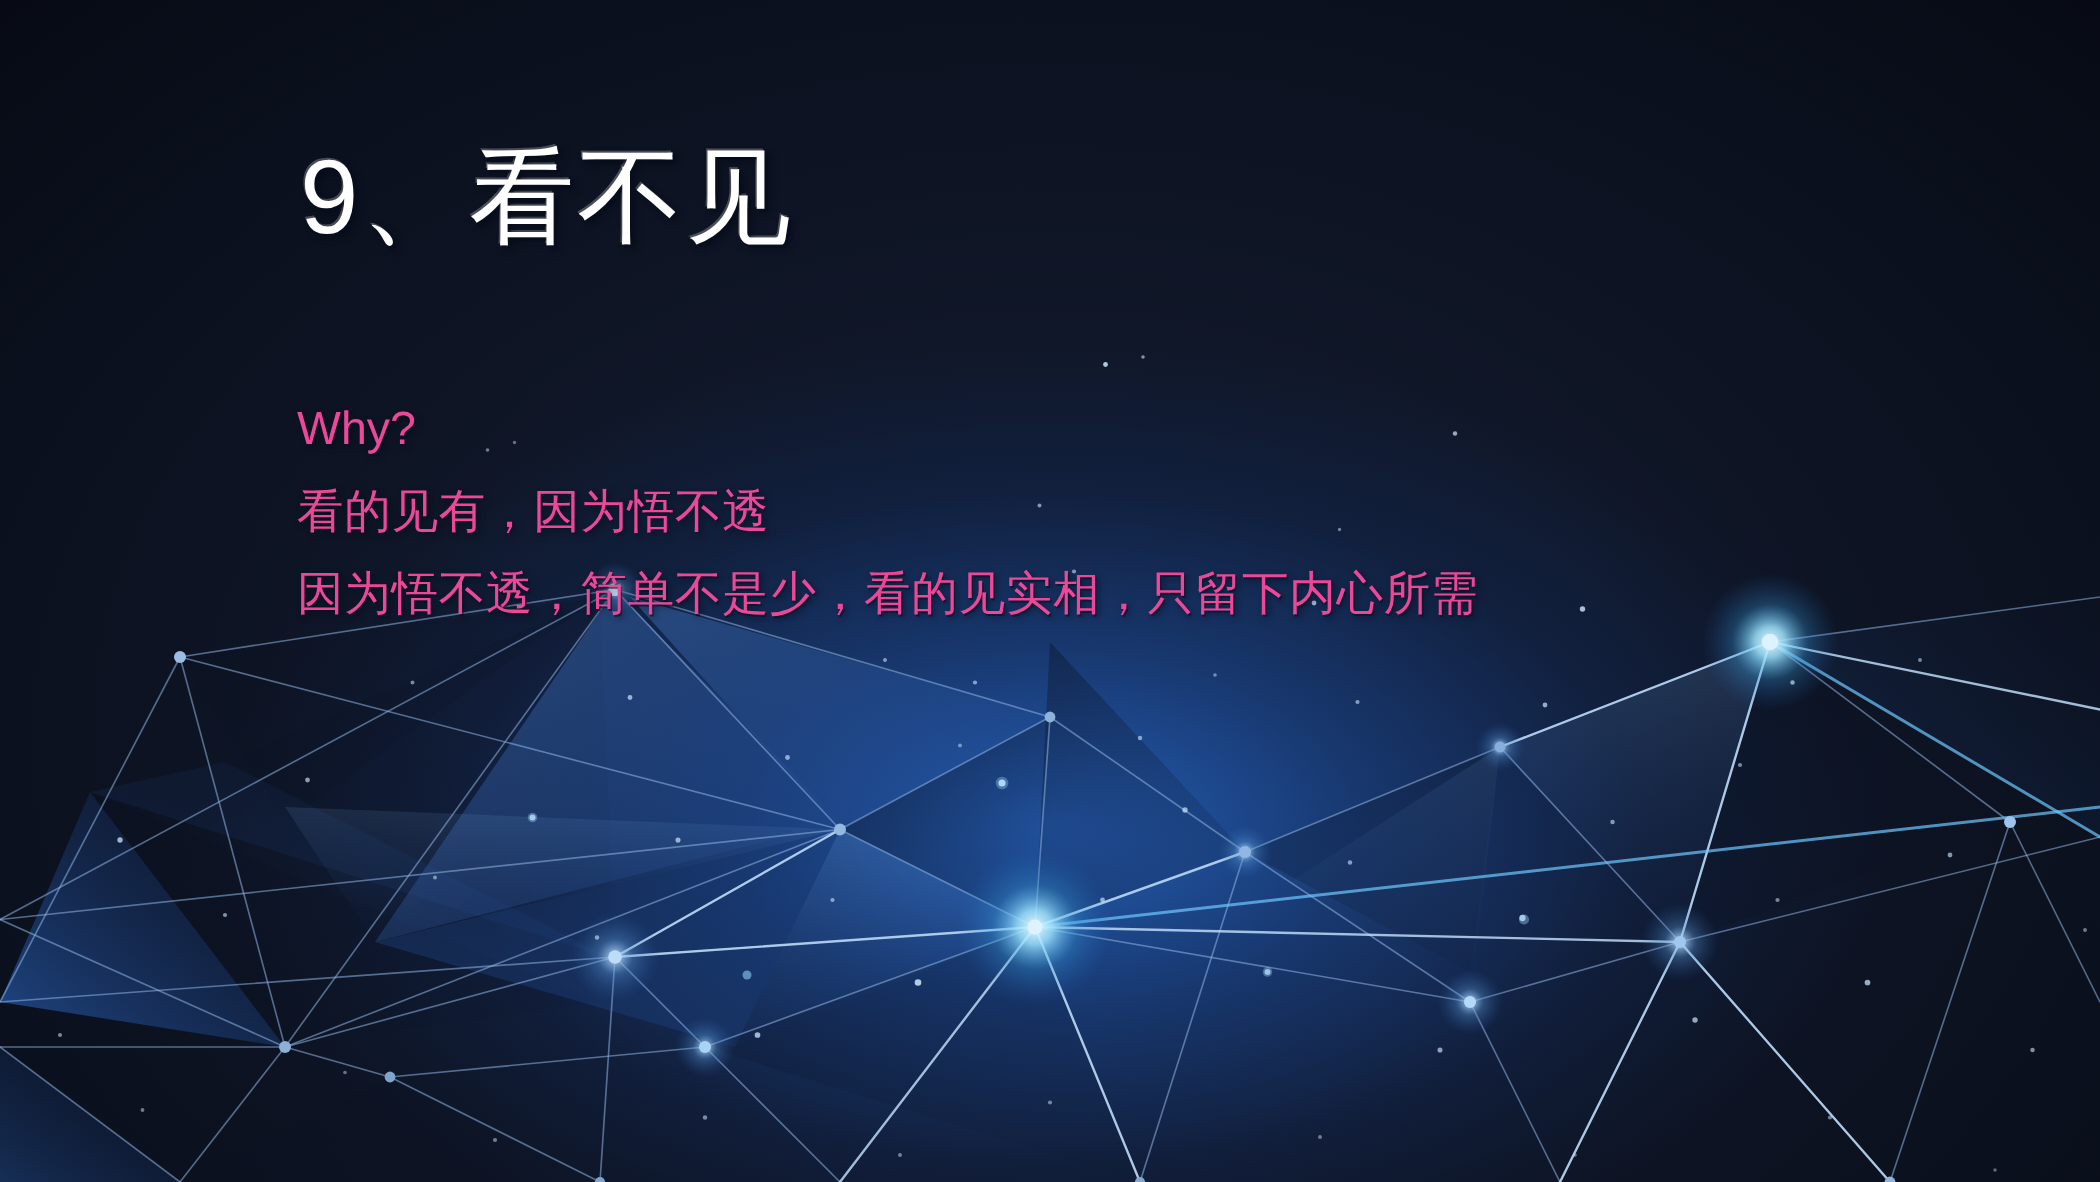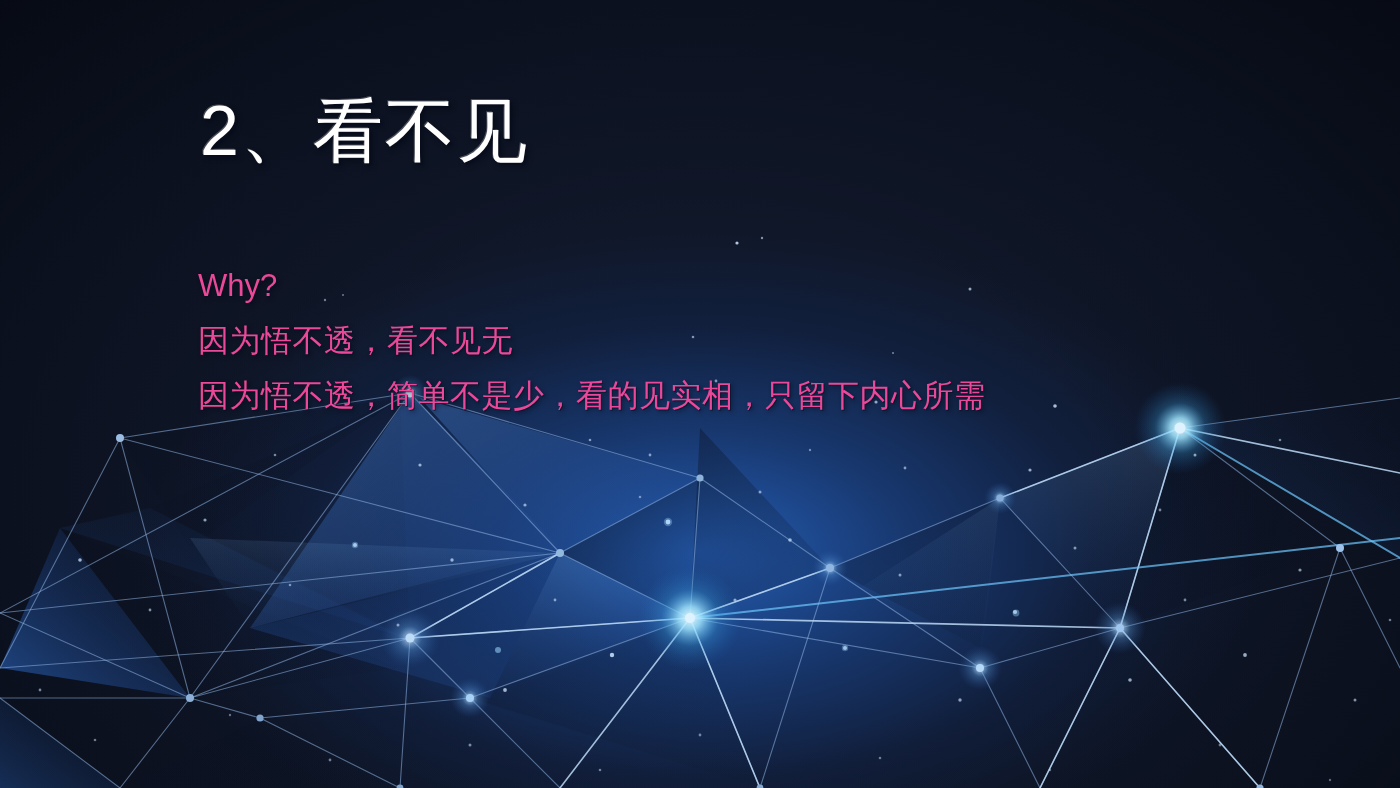--- a/index.html
+++ b/index.html
@@ -341,22 +341,22 @@
         <circle cx="668" cy="522" r="4.2" opacity="0.35"></circle>
         <circle cx="1016" cy="613" r="3.4" opacity="0.40"></circle>
         <circle cx="355" cy="545" r="3.2" opacity="0.35"></circle>
         <circle cx="845" cy="648" r="3.2" opacity="0.35"></circle>
       </g>
     </svg>
   </div>
 
   <div class="content">
 
-    <div class="slide-title">2、看不见</div>
+    <div class="slide-title">9、看不见</div>
 
     <div class="body-block">
       <div class="body-line en">Why?</div>
-      <div class="body-line">因为悟不透，看不见无</div>
+      <div class="body-line">看的见有，因为悟不透</div>
       <div class="body-line">因为悟不透，简单不是少，看的见实相，只留下内心所需</div>
     </div>
 
   </div>
 </div>
 
 </body></html>

